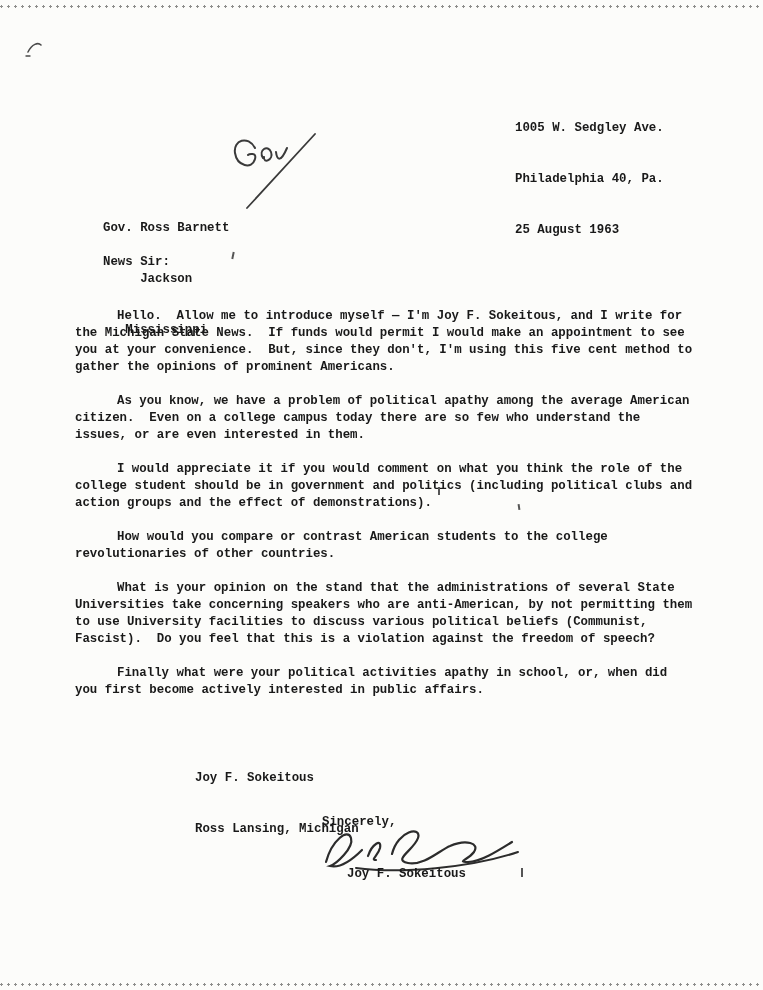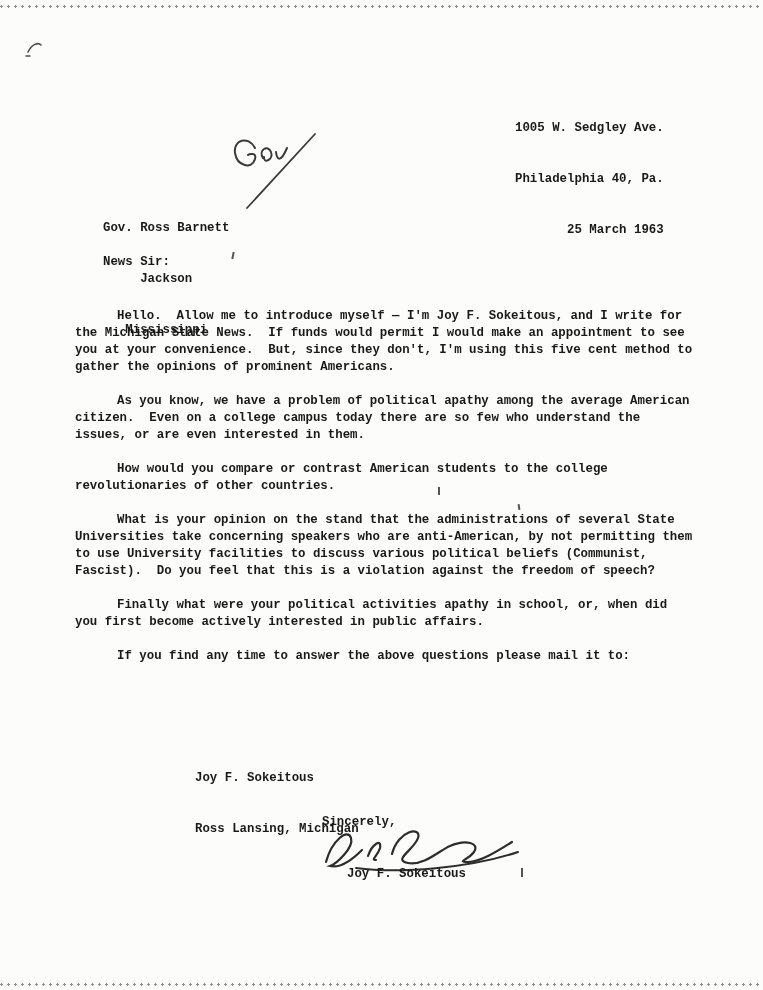--- a/index.html
+++ b/index.html
@@ -23,21 +23,21 @@
     width: 763px;
     height: 3px;
     background-image: radial-gradient(circle at 1.5px 1.5px, #8d8d8b 1px, transparent 1.4px);
     background-size: 7px 3px;
     background-repeat: repeat-x;
   }
   .dots.top { top: 5px; }
   .dots.bottom { top: 983px; }
 
   .block { position: absolute; font-size: 12.4px; line-height: 17px; white-space: pre; }
-  .sender    { left: 515px; top: 86px; text-align: right;  }
+  .sender    { left: 515px; top: 86px;  }
   .recipient { left: 103px; top: 186px; text-align: center; }
   .salutation{ left: 103px; top: 254px; }
 
   .body-text {
     position: absolute;
     left: 75px; top: 291px; width: 620px;
     font-size: 12.4px; line-height: 17px;
   }
   .body-text p { margin: 17px 0 17px 0; text-indent: 42px; white-space: pre-wrap; }
 
@@ -65,45 +65,45 @@
   <div class="dots top"></div>
 
   <svg class="svg-mark corner-mark" width="28" height="24" viewBox="0 0 28 24" fill="none">
     <path d="M4,16 C8,8 14,6 17,9" stroke="#4a4a4a" stroke-width="1.6" stroke-linecap="round"></path>
     <path d="M2,20 L6,20" stroke="#4a4a4a" stroke-width="1.4" stroke-linecap="round"></path>
   </svg>
 
   <div class="block sender">
     <div>1005 W. Sedgley Ave.</div>
     <div>Philadelphia 40, Pa.</div>
-    <div>25 March 1963</div>
+    <div>25 August 1963</div>
   </div>
 
   <svg class="svg-mark gov-mark" width="102" height="88" viewBox="0 0 102 88" fill="none">
     <path d="M31,20 C24,7 9,12 11,25 C13,38 28,42 31,31 C33,24 25,26 24,27" stroke="#3a3a3a" stroke-width="2" stroke-linecap="round"></path>
     <path d="M39,30 C34,22 44,16 47,24 C50,32 39,36 40,29" stroke="#3a3a3a" stroke-width="2" stroke-linecap="round"></path>
     <path d="M52,24 C53,33 57,34 63,20" stroke="#3a3a3a" stroke-width="2" stroke-linecap="round"></path>
     <path d="M23,80 L91,6" stroke="#3a3a3a" stroke-width="1.8" stroke-linecap="round"></path>
   </svg>
 
   <div class="block recipient">
     <div>Gov. Ross Barnett</div>
     <div>Jackson</div>
     <div>Mississippi</div>
   </div>
 
   <div class="block salutation">News Sir:</div>
 
   <div class="body-text">
     <p>Hello.  Allow me to introduce myself — I'm Joy F. Sokeitous, and I write for the Michigan State News.  If funds would permit I would make an appointment to see you at your convenience.  But, since they don't, I'm using this five cent method to gather the opinions of prominent Americans.</p>
     <p>As you know, we have a problem of political apathy among the average American citizen.  Even on a college campus today there are so few who understand the issues, or are even interested in them.</p>
+    <p>I would appreciate it if you would comment on what you think the role of the college student should be in government and politics (including political clubs and action groups and the effect of demonstrations).</p>
     <p>How would you compare or contrast American students to the college revolutionaries of other countries.</p>
     <p>What is your opinion on the stand that the administrations of several State Universities take concerning speakers who are anti-American, by not permitting them to use University facilities to discuss various political beliefs (Communist, Fascist).  Do you feel that this is a violation against the freedom of speech?</p>
     <p>Finally what were your political activities apathy in school, or, when did you first become actively interested in public affairs.</p>
-    <p>If you find any time to answer the above questions please mail it to:</p>
   </div>
 
   <div class="block reply">
     <div>Joy F. Sokeitous</div>
     <div>Ross Lansing, Michigan</div>
   </div>
 
   <div class="block closing">Sincerely,</div>
 
   <svg class="svg-mark signature" width="205" height="54" viewBox="0 0 205 54" fill="none">

